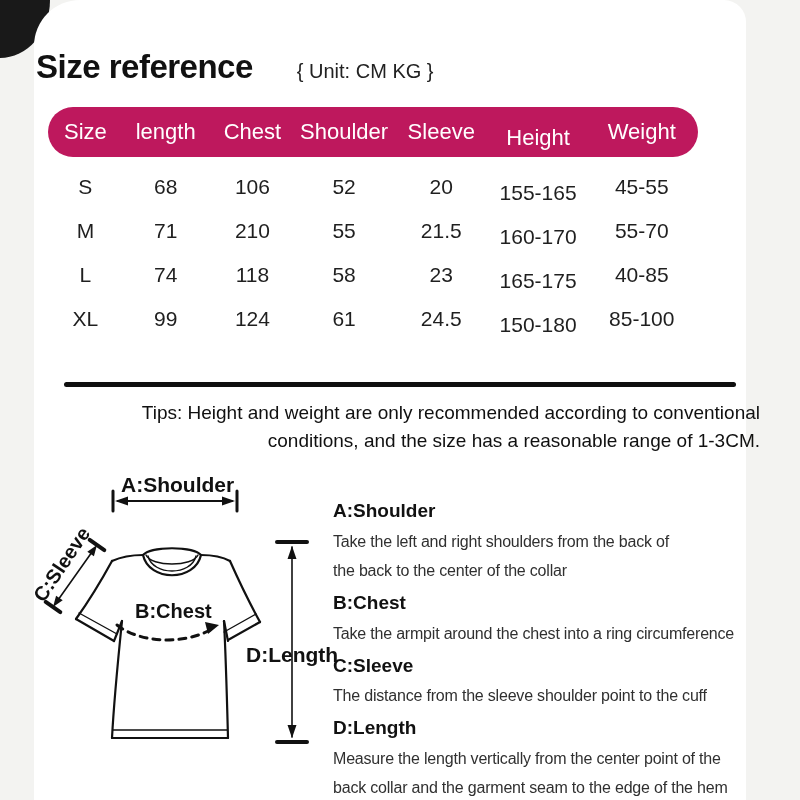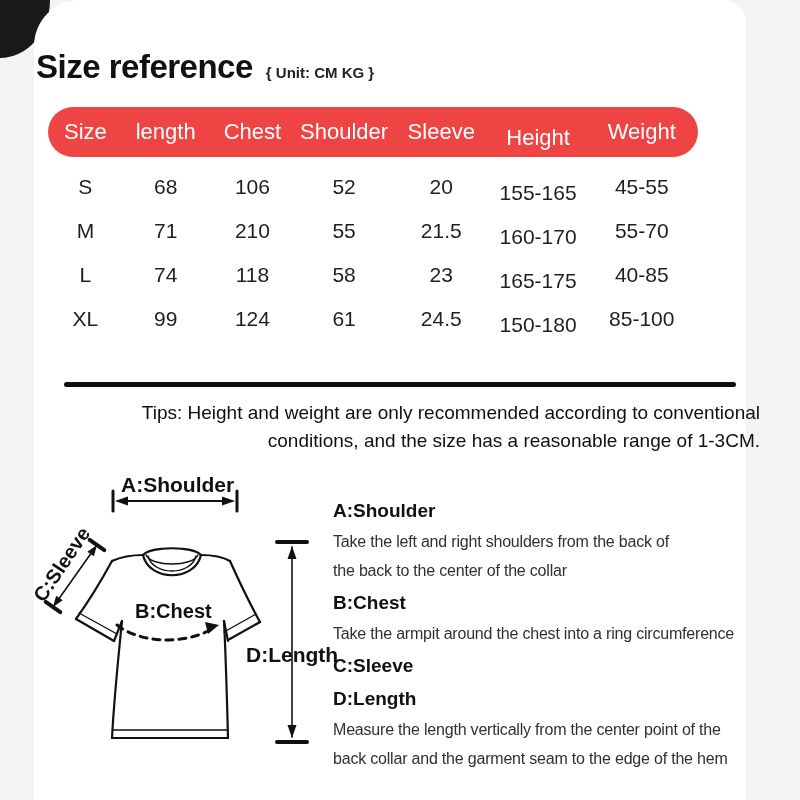--- a/index.html
+++ b/index.html
@@ -19,29 +19,29 @@
   }
   .card {
     position:absolute; left:34px; top:0; width:712px; height:800px;
     background:#ffffff;
     border-radius:46px 22px 0 0;
     z-index:2;
   }
   
   .title-row {
     position:absolute; left:36px; top:48px;
-    display:flex; align-items:baseline; gap:13px;
+    display:flex; align-items:baseline; 
   }
   .title { font-size:33px; font-weight:bold; letter-spacing:-0.5px; color:#111; }
-  .unit-note { font-size:15px; font-weight:bold; color:#222; }
+  .unit-note { font-size:20px; font-weight:normal; color:#222;margin-left:44px; }
   
   .size-table { position:absolute; left:48px; top:107px; width:650px; }
   .thead {
     display:flex; align-items:center; height:50px;
-    background:#ef4444; border-radius:25px; color:#ffffff;
+    background:#be185d; border-radius:25px; color:#ffffff;
   }
   .thead .cell { font-size:22px; }
   .tbody { padding-top:8px; }
   .trow { display:flex; align-items:center; height:44px; color:#1f1f1f; }
   .trow .cell { font-size:21px; }
   .cell { text-align:center; }
   .cell:nth-child(1){ width:11.5%; }
   .cell:nth-child(2){ width:13.2%; }
   .cell:nth-child(3){ width:13.5%; }
   .cell:nth-child(4){ width:14.7%; }
@@ -206,19 +206,20 @@
     <div class="g-label">A:Shoulder</div>
     <div class="g-line">Take the left and right shoulders from the back of</div>
     <div class="g-line">the back to the center of the collar</div>
   </div>
   <div class="g-item">
     <div class="g-label">B:Chest</div>
     <div class="g-line">Take the armpit around the chest into a ring circumference</div>
   </div>
   <div class="g-item">
     <div class="g-label">C:Sleeve</div>
+    <div class="g-line">The distance from the sleeve shoulder point to the cuff</div>
   </div>
   <div class="g-item">
     <div class="g-label">D:Length</div>
     <div class="g-line">Measure the length vertically from the center point of the</div>
     <div class="g-line">back collar and the garment seam to the edge of the hem</div>
   </div>
 </div>
 
 </body></html>

